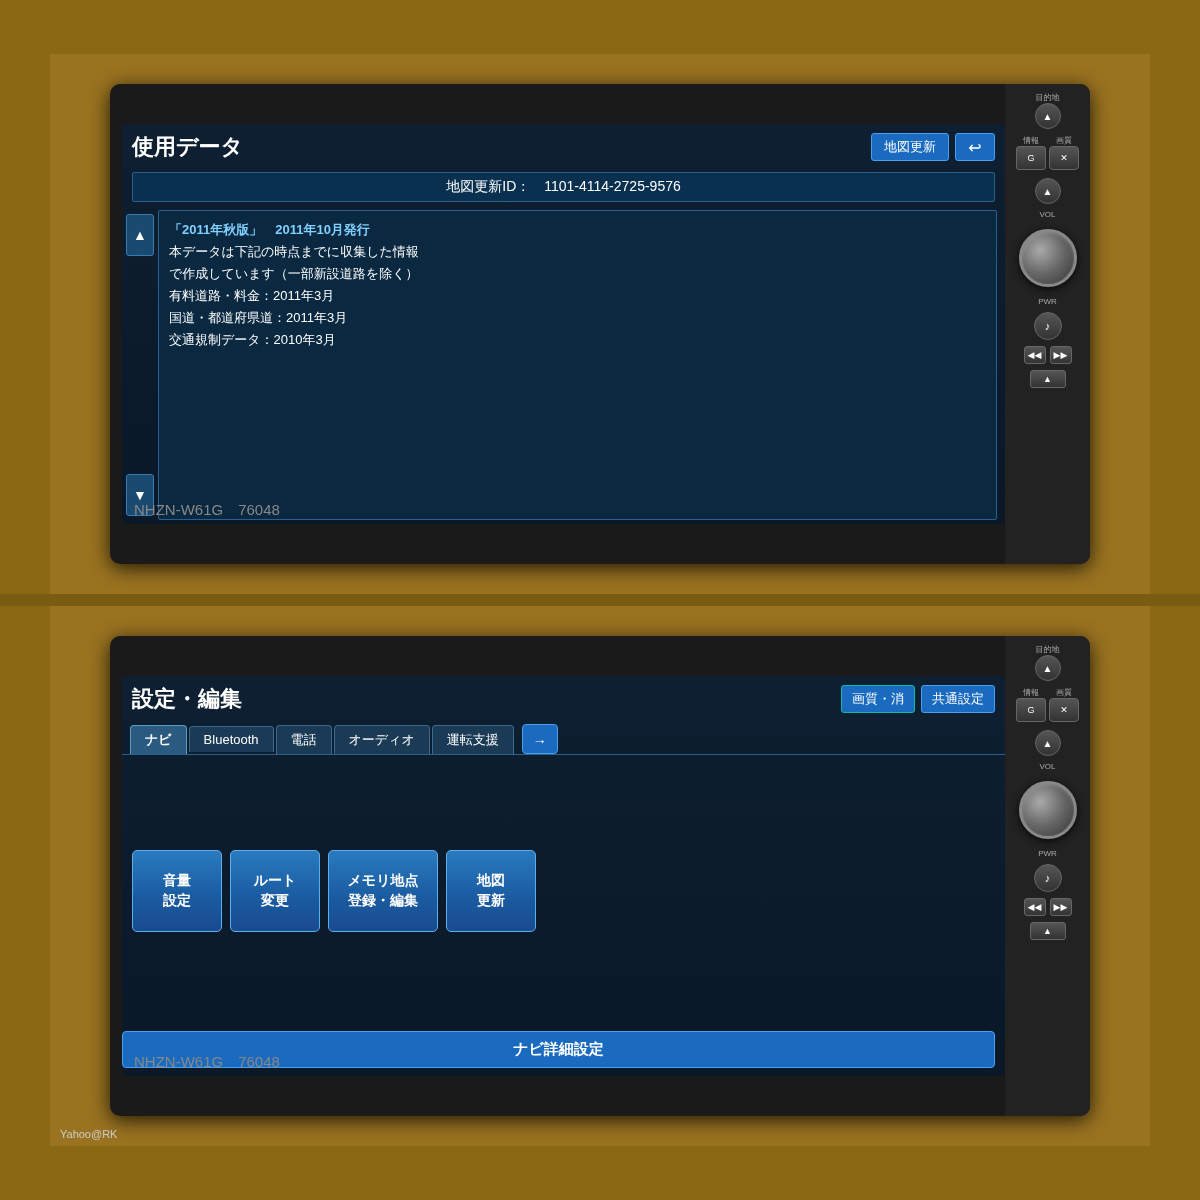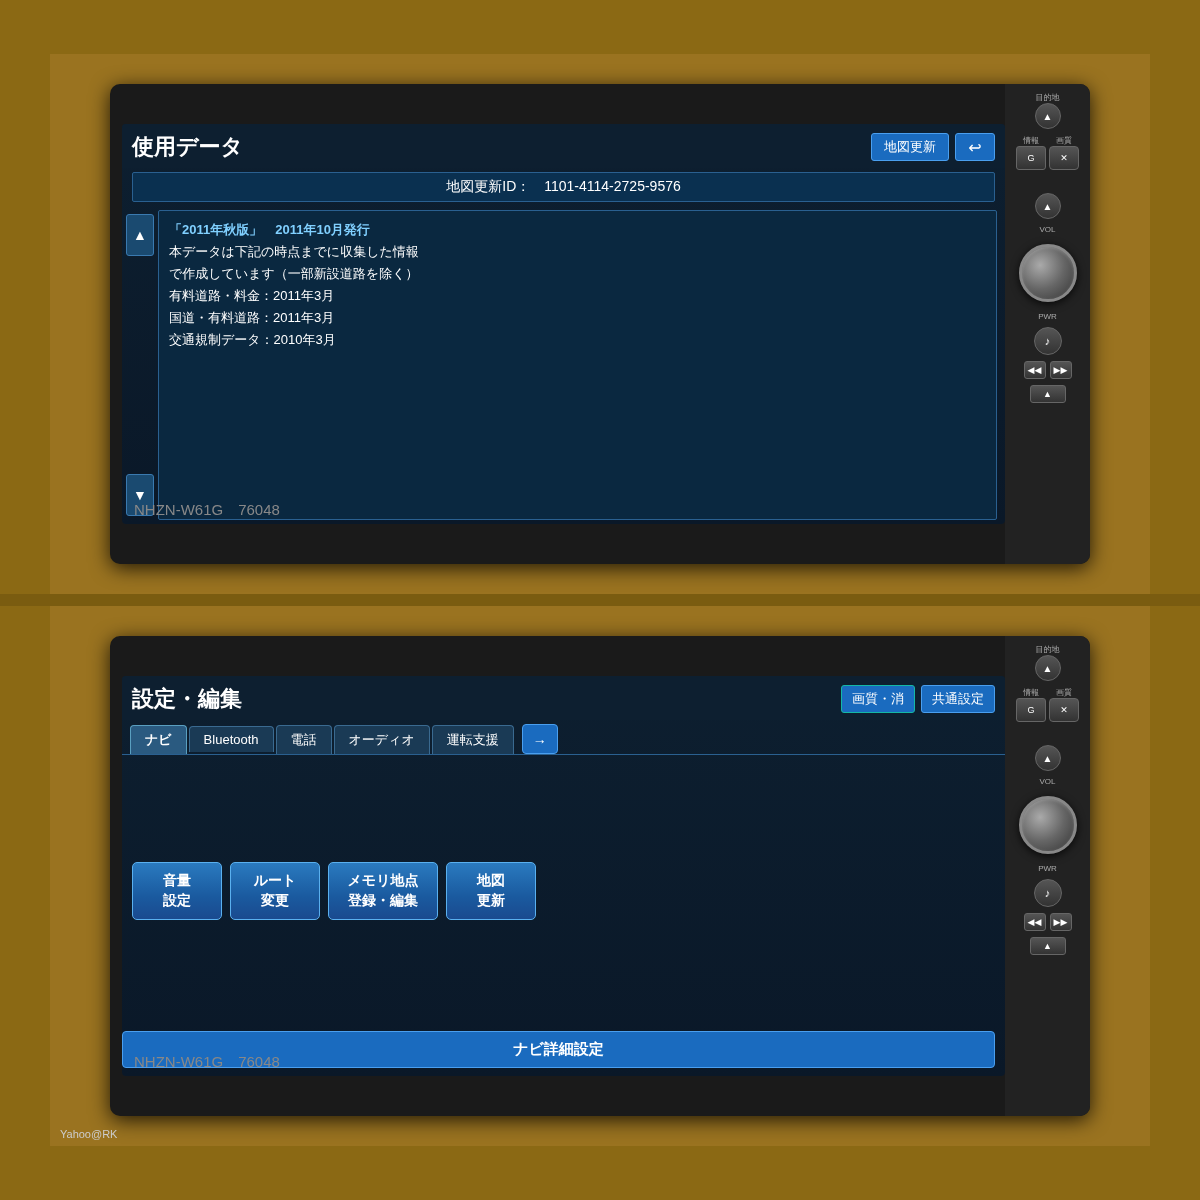--- a/index.html
+++ b/index.html
@@ -314,21 +314,21 @@
     .menu-btn {
       background: linear-gradient(180deg, #2a7abf 0%, #1a5a9f 60%, #1a4a8f 100%);
       border: 1px solid #5ab0ef;
       color: white;
       border-radius: 5px;
       padding: 10px 8px;
       text-align: center;
       font-size: 14px;
       cursor: pointer;
       min-width: 90px;
-      height: 58px;
+      height: 82px;
       display: flex;
       align-items: center;
       justify-content: center;
       line-height: 1.4;
       font-weight: bold;
     }
 
     .menu-btn.wide {
       min-width: 110px;
     }
@@ -376,21 +376,21 @@
 
     .divider {
       width: 1200px;
       height: 12px;
       background: #7a5c10;
     }
 
     .side-top-btns {
       display: flex;
       gap: 3px;
-      margin-bottom: 17px;
+      margin-bottom: 2px;
     }
 
     .arrow-circle {
       background: linear-gradient(180deg, #555 0%, #333 100%);
       border: 1px solid #666;
       border-radius: 50%;
       color: white;
       width: 26px;
       height: 26px;
       display: flex;
@@ -436,21 +436,21 @@
         <div class="content-area">
           <div class="scroll-buttons">
             <div class="scroll-btn">▲</div>
             <div class="scroll-btn">▼</div>
           </div>
           <div class="content-text">
             <div class="highlight-line">「2011年秋版」　2011年10月発行</div>
             <div>本データは下記の時点までに収集した情報</div>
             <div>で作成しています（一部新設道路を除く）</div>
             <div>有料道路・料金：2011年3月</div>
-            <div>国道・有料道路：2011年3月</div>
+            <div>国道・都道府県道：2011年3月</div>
             <div>交通規制データ：2010年3月</div>
           </div>
         </div>
         <div class="model-label">NHZN-W61G　76048</div>
       </div>
     </div>
 
     <div class="side-controls">
       <div style="text-align:center;">
         <div class="side-btn-label">目的地</div>

